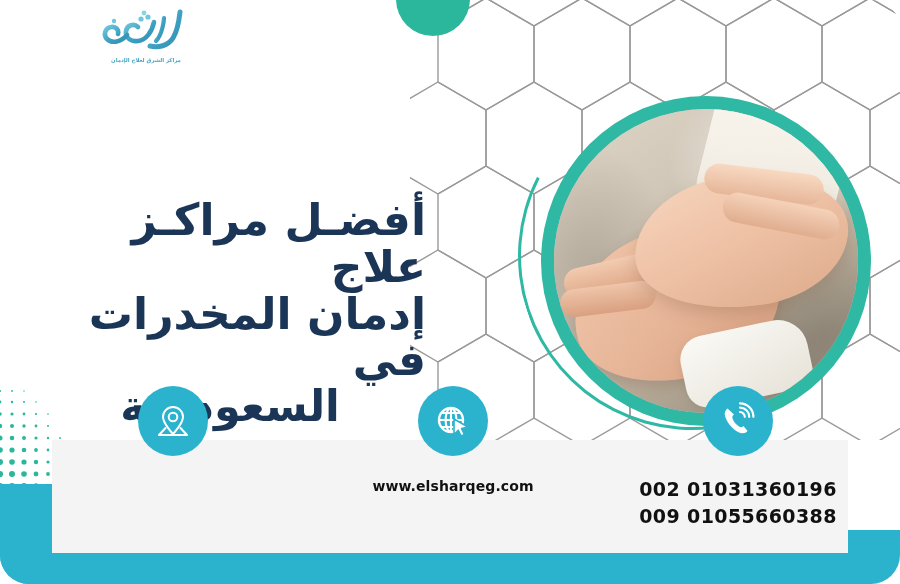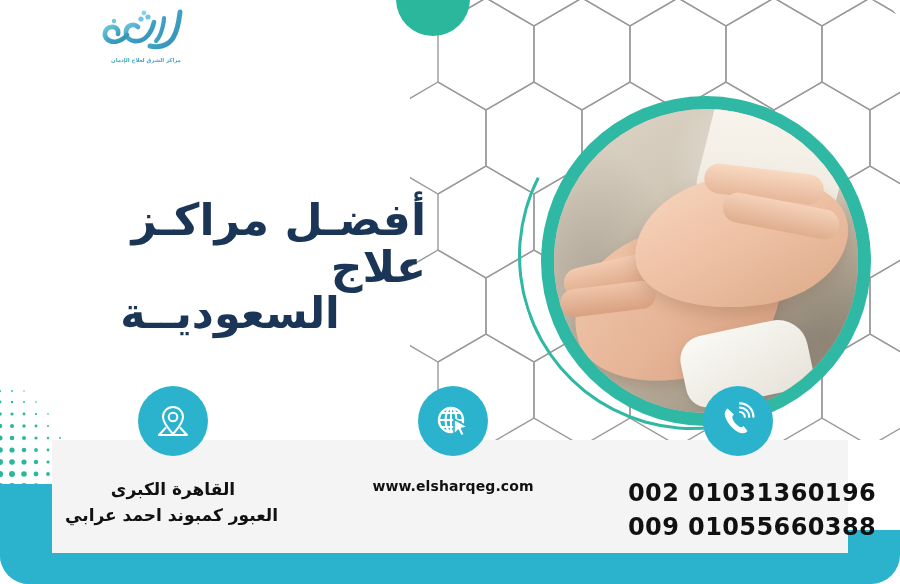--- a/index.html
+++ b/index.html
@@ -184,21 +184,21 @@
 
   .c-text{
     margin-top:20px;
     color:#111111;
     font-weight:700;
     font-size:16.5px;
     line-height:1.5;
   }
   .c-text.rtl{direction:rtl;font-size:17px;line-height:1.55;}
   .c-text .line{display:block;white-space:nowrap;}
-  .c-text.tel{font-size:24px;line-height:1.42;letter-spacing:.4px;text-align:center;}
+  .c-text.tel{font-size:19px;line-height:1.42;letter-spacing:.4px;text-align:center;}
   .c-text.web{font-size:14px;letter-spacing:.1px;}
 </style>
 </head>
 <body>
 
 <div id="banner">
 
   <div class="hex-layer">
     <svg width="520" height="470" viewBox="0 0 520 470" fill="none">
       <defs>
@@ -341,34 +341,31 @@
       <circle cx="47" cy="11" r="2.6" fill="#6fc7dd"></circle>
       <circle cx="54" cy="9" r="2.6" fill="#6fc7dd"></circle>
       <circle cx="50" cy="5" r="2.4" fill="#8ad4e6"></circle>
       <circle cx="20" cy="13" r="2.2" fill="#6fc7dd"></circle>
     </svg>
     <span class="logo-sub">مراكز الشرق لعلاج الإدمان</span>
   </div>
 
   <h1 class="headline">
     <span class="l1">أفضـل مراكـز علاج</span>
+    <span class="l2">إدمان المخدرات في</span>
     <span class="l3">السعوديــة</span>
   </h1>
 
   <div class="contact c-loc">
     <div class="icon-circle">
       <svg width="40" height="40" viewBox="0 0 40 40" fill="none">
         <path d="M20 6 C14.5 6 10 10.4 10 15.8 C10 22.6 20 33 20 33 C20 33 30 22.6 30 15.8 C30 10.4 25.5 6 20 6 Z" stroke="#ffffff" stroke-width="2" fill="none" stroke-linejoin="round"></path>
         <circle cx="20" cy="16" r="4.3" stroke="#ffffff" stroke-width="2" fill="none"></circle>
         <path d="M12.5 27 L6 34 L34 34 L27.5 27" stroke="#ffffff" stroke-width="2" fill="none" stroke-linejoin="round" stroke-linecap="round"></path>
       </svg>
-    </div>
-    <div class="c-text rtl">
-      <span class="line">القاهرة الكبرى</span>
-      <span class="line">العبور كمبوند احمد عرابي</span>
     </div>
   </div>
 
   <div class="contact c-web">
     <div class="icon-circle">
       <svg width="40" height="40" viewBox="0 0 40 40" fill="none">
         <circle cx="18" cy="19" r="12" stroke="#ffffff" stroke-width="2.4" fill="none"></circle>
         <ellipse cx="18" cy="19" rx="5.4" ry="12" stroke="#ffffff" stroke-width="2.1" fill="none"></ellipse>
         <line x1="6" y1="19" x2="30" y2="19" stroke="#ffffff" stroke-width="2.1"></line>
         <line x1="8.6" y1="12" x2="27.4" y2="12" stroke="#ffffff" stroke-width="1.9"></line>

